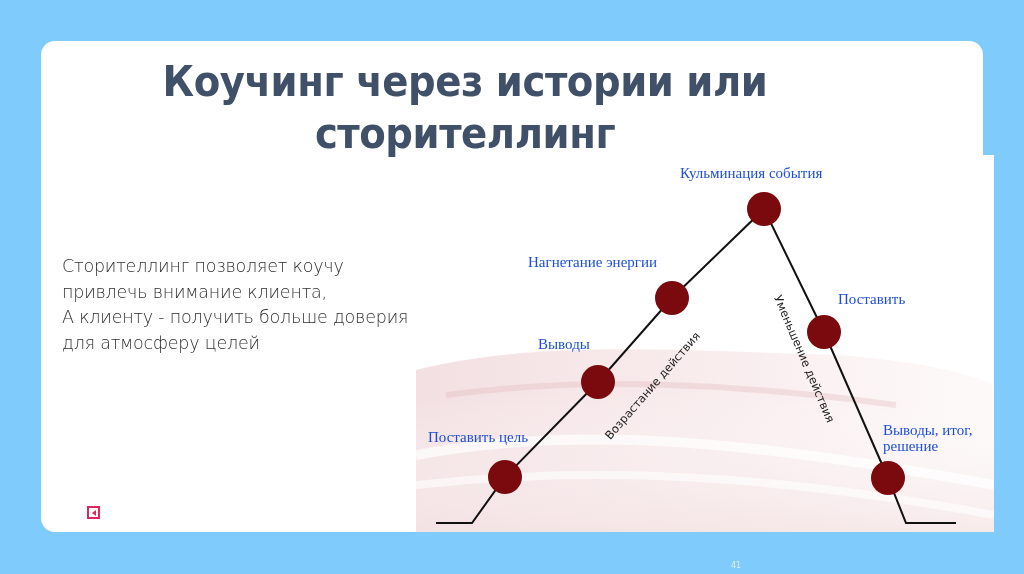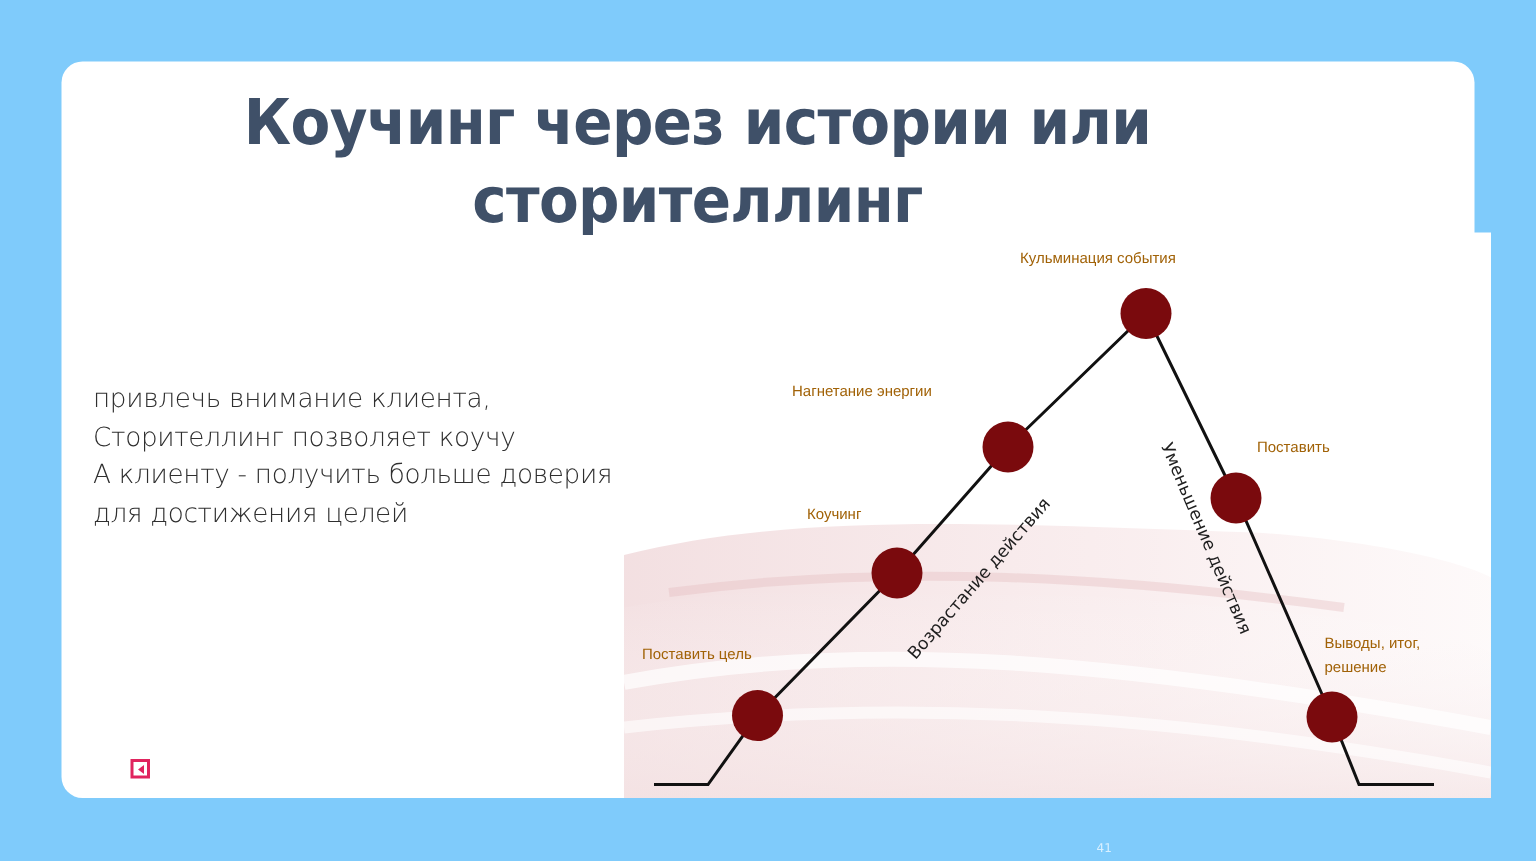--- a/index.html
+++ b/index.html
@@ -31,22 +31,22 @@
     .body-text div { white-space: nowrap; }
     .diagram {
       position: absolute; left: 416px; top: 155px; width: 578px; height: 377px;
       background: #ffffff; overflow: hidden;
     }
     .diagram .bg {
       position: absolute; left: 0; top: 0; width: 578px; height: 377px;
     }
     .diagram svg { position: absolute; left: 0; top: 0; }
     .label {
-      position: absolute; font-family: Liberation Sans, sans-serif;
-      font-size: 10px; color: #a16207; white-space: nowrap; line-height: 16px;
+      position: absolute; font-family: Liberation Serif, serif;
+      font-size: 15px; color: #1d4ed8; white-space: nowrap; line-height: 16px;
     }
     .rot-label {
       position: absolute; font-family: "DejaVu Sans", sans-serif;
       font-size: 11.5px; color: #1e1e1e; white-space: nowrap;
       transform-origin: left top;
     }
     .logo {
       position: absolute; left: 87px; top: 506px; width: 13px; height: 13px;
       border: 2px solid #e0245e; box-sizing: border-box; background: #fff;
       display: flex; align-items: center; justify-content: center;
@@ -66,24 +66,24 @@
 <body>
 
 <div class="card"></div>
 
 <div class="title">
   <div>Коучинг через истории или</div>
   <div>сторителлинг</div>
 </div>
 
 <div class="body-text">
+  <div>Сторителлинг позволяет коучу</div>
   <div>привлечь внимание клиента,</div>
-  <div>Сторителлинг позволяет коучу</div>
   <div>А клиенту - получить больше доверия</div>
-  <div>для достижения целей</div>
+  <div>для атмосферу целей</div>
 </div>
 
 <div class="diagram">
   <svg class="bg" width="578" height="377" viewBox="0 0 578 377">
     <defs>
       <linearGradient id="g1" x1="0" y1="0" x2="1" y2="0">
         <stop offset="0" stop-color="#e9c6c9" stop-opacity="0.55"></stop>
         <stop offset="0.6" stop-color="#f3dadc" stop-opacity="0.45"></stop>
         <stop offset="1" stop-color="#f7e4e5" stop-opacity="0.2"></stop>
       </linearGradient>
@@ -103,21 +103,21 @@
     <polyline points="20,368 56,368 89,322 182,227 256,143 348,54 408,177 472,323 490,368 540,368" fill="none" stroke="#111111" stroke-width="2"></polyline>
     <circle cx="89" cy="322" r="17" fill="#7a0a0d"></circle>
     <circle cx="182" cy="227" r="17" fill="#7a0a0d"></circle>
     <circle cx="256" cy="143" r="17" fill="#7a0a0d"></circle>
     <circle cx="348" cy="54" r="17" fill="#7a0a0d"></circle>
     <circle cx="408" cy="177" r="17" fill="#7a0a0d"></circle>
     <circle cx="472" cy="323" r="17" fill="#7a0a0d"></circle>
   </svg>
 
   <div class="label" style="left:12px; top:274px;">Поставить цель</div>
-  <div class="label" style="left:122px; top:181px;">Коучинг</div>
+  <div class="label" style="left:122px; top:181px;">Выводы</div>
   <div class="label" style="left:112px; top:99px;">Нагнетание энергии</div>
   <div class="label" style="left:264px; top:10px;">Кульминация события</div>
   <div class="label" style="left:422px; top:136px;">Поставить</div>
   <div class="label" style="left:467px; top:267px;">
     <div>Выводы, итог,</div>
     <div>решение</div>
   </div>
 
   <div class="rot-label" style="left:186px; top:278px; transform: rotate(-49deg);">Возрастание действия</div>
   <div class="rot-label" style="left:368px; top:138px; transform: rotate(67deg);">Уменьшение действия</div>

